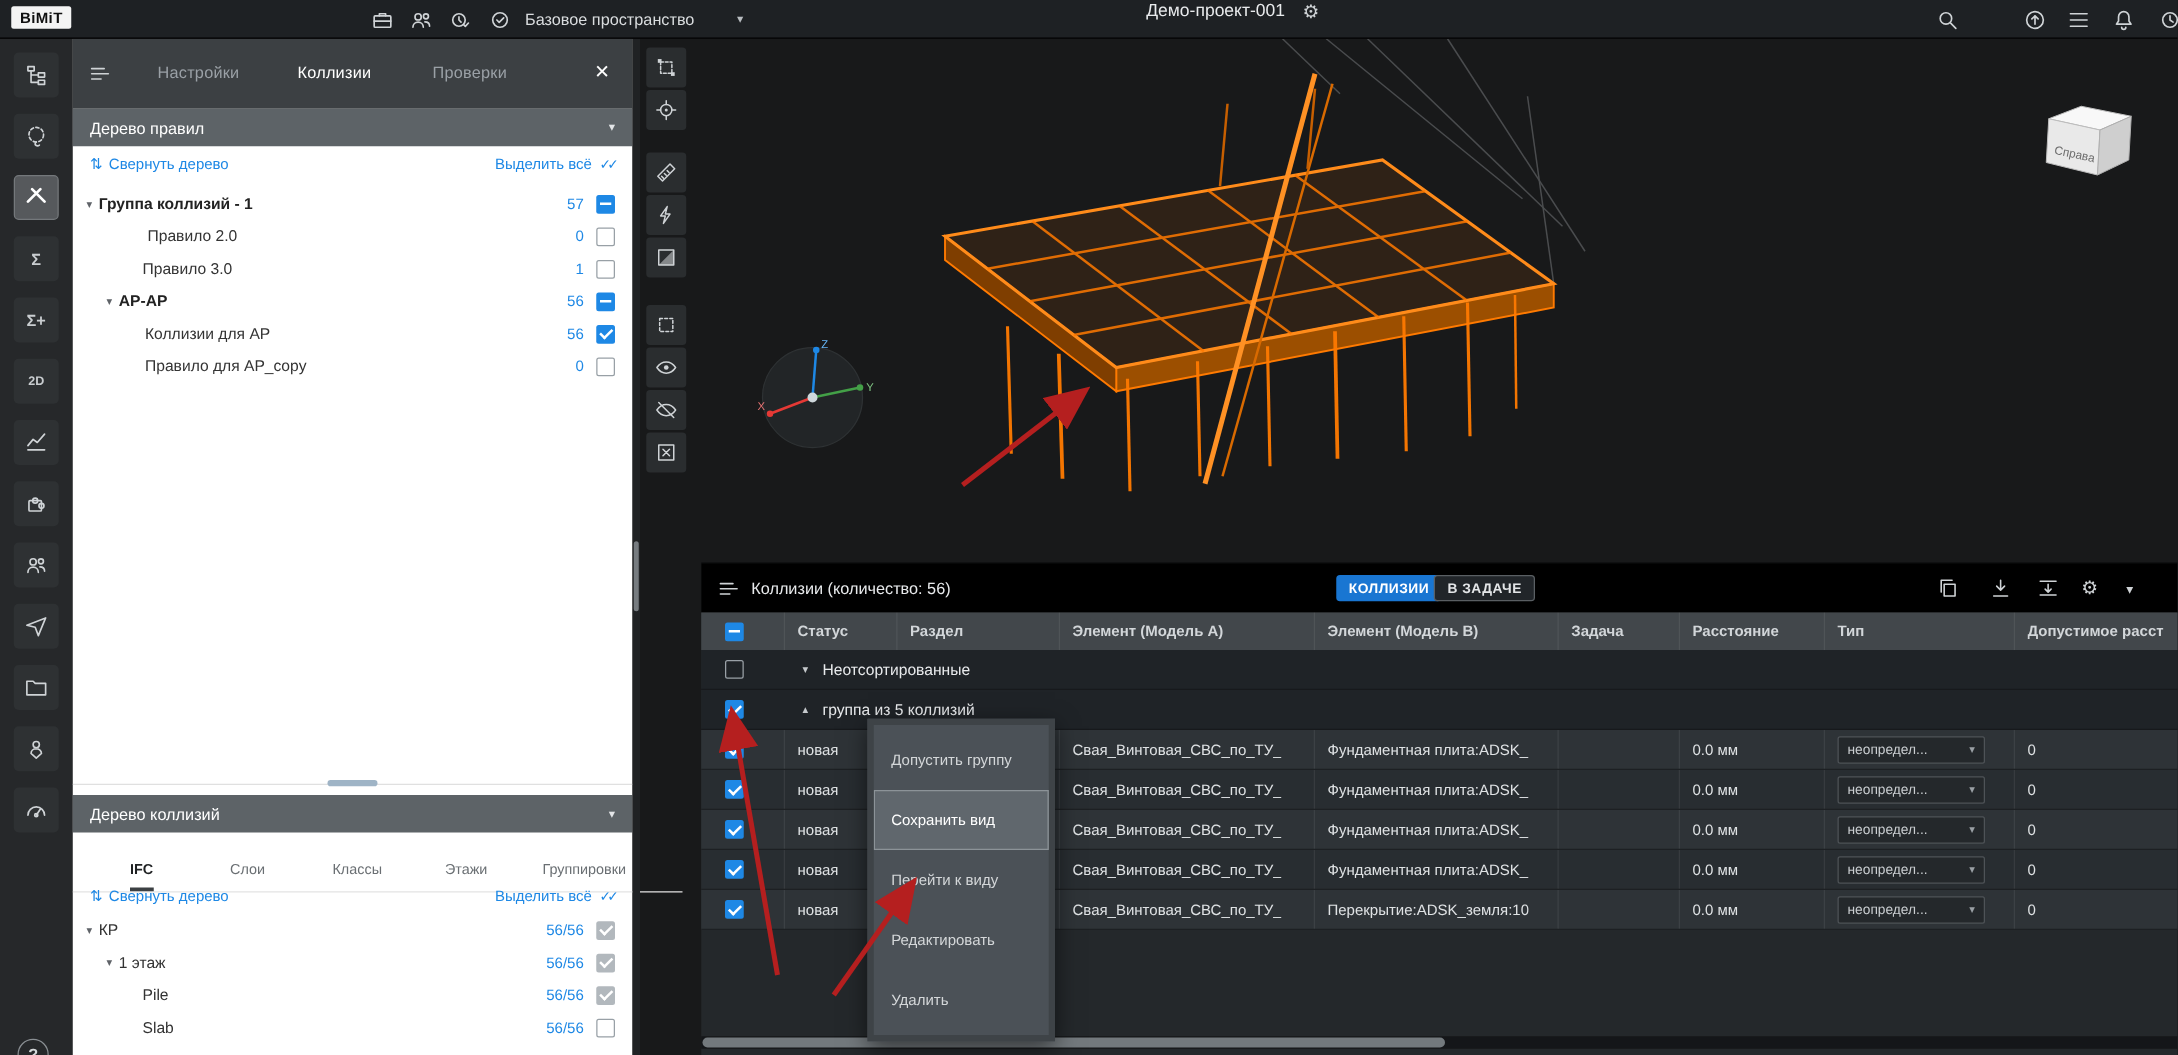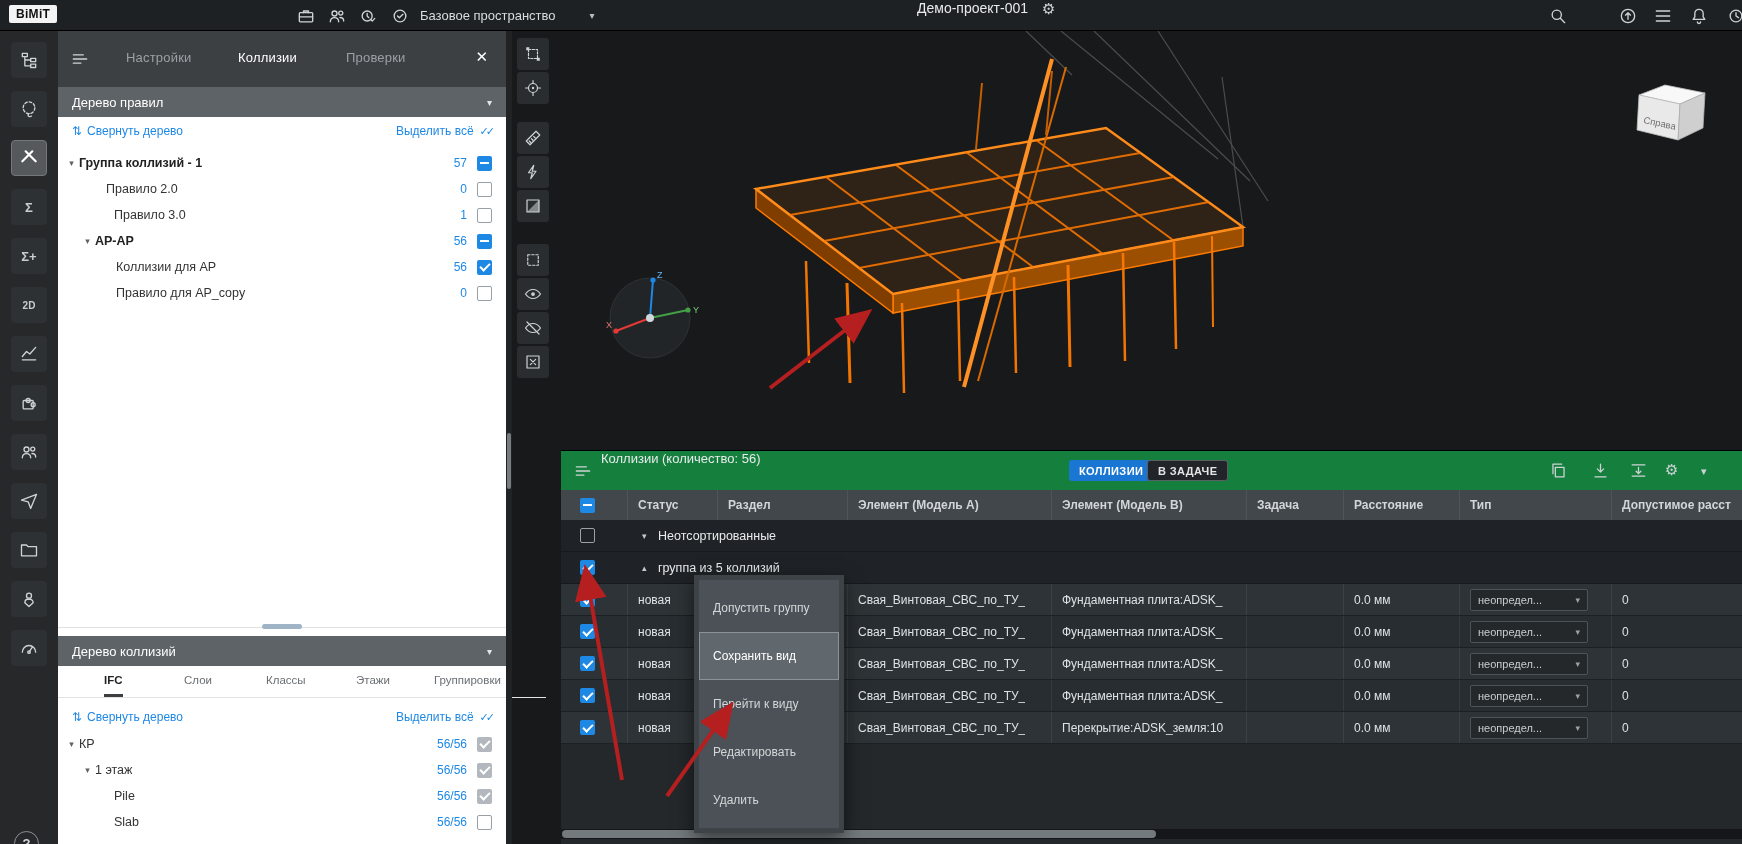--- a/index.html
+++ b/index.html
@@ -43,35 +43,35 @@
   .tlabel.bold{font-weight:700;color:#222;}
   .tcount{margin-left:auto;color:#1e88e5;font-size:12px;margin-right:10px;}
   .cb{width:15px;height:15px;border-radius:2px;position:relative;display:inline-block;flex:none;cursor:pointer;}
   .cb.blue{background:#1e88e5;}
   .cb.gray{background:#b2b8bd;}
   .cb.ind::after{content:"";position:absolute;left:3px;top:6.5px;width:9px;height:2px;background:#fff;}
   .cb.check::after{content:"";position:absolute;left:3px;top:3.5px;width:8px;height:4px;
       border-left:2px solid #fff;border-bottom:2px solid #fff;transform:rotate(-45deg);}
   .cb.light-empty{background:#fff;border:1.5px solid #98a0a6;}
   .cb.dark-empty{background:transparent;border:1.5px solid #9aa1a7;}
-  .subtabs{position:absolute;left:0;width:488px;height:32px;border-bottom:1px solid #e3e3e3;}
+  .subtabs{position:absolute;left:0;width:488px;height:32px;border-bottom:1px solid #e3e3e3;margin-top:16px;}
   .subtab{position:absolute;top:8px;font-size:11.5px;color:#6a6f73;cursor:pointer;padding-bottom:8px;}
   .subtab.active{color:#1f2123;font-weight:700;border-bottom:3px solid #3c4043;}
   .divline{position:absolute;left:0;width:448px;height:1px;background:#e0e0e0;}
   .divhandle{position:absolute;left:204px;width:40px;height:5px;border-radius:3px;background:#9fb4c6;cursor:row-resize;}
   #vscroll{position:absolute;left:506px;top:31px;width:6px;height:813px;background:#202224;z-index:8;}
   #vscroll .thumb{position:absolute;left:1px;top:402px;width:4px;height:56px;background:#777c80;border-radius:2px;cursor:pointer;}
   
   #viewport{position:absolute;left:506px;top:31px;width:1236px;height:813px;background:#18191a;z-index:1;}
   
   .vtool{position:absolute;left:517px;width:32px;height:32px;background:#2a2d2f;border-radius:3px;z-index:4;
          display:flex;align-items:center;justify-content:center;cursor:pointer;}
   
   #btm{position:absolute;left:561px;top:450px;width:1181px;height:394px;background:#24282b;z-index:5;border-top:1px solid #000;}
-  .btitle{position:absolute;left:0;top:0;width:1181px;height:39px;background:#15803d;display:flex;}
+  .btitle{position:absolute;left:0;top:0;width:1181px;height:39px;background:#000000;display:flex;align-items:center;}
   .btitle .t{color:#e8eaec;font-size:13px;margin-left:40px;}
   .bbtn{position:absolute;top:9px;height:21px;border-radius:3px;font-size:11px;font-weight:700;letter-spacing:.4px;
         display:flex;align-items:center;padding:0 10px;cursor:pointer;}
   .bbtn.blue{left:508px;background:#1976d2;color:#fff;}
   .bbtn.dark{left:586px;background:#212529;color:#e3e5e7;border:1px solid #5a5f63;}
   .btic{position:absolute;top:10px;width:20px;height:20px;cursor:pointer;}
   .thead{position:absolute;left:0;top:39px;width:1181px;height:30px;background:#42474b;display:flex;align-items:center;
          font-size:12px;color:#d2d6d9;font-weight:600;}
   .cell{height:100%;display:flex;align-items:center;padding-left:10px;border-right:1px solid rgba(255,255,255,.07);overflow:hidden;}
   .col-cb{width:67px;}.col-status{width:90px;}.col-section{width:130px;}.col-a{width:204px;}.col-b{width:195px;}
@@ -387,21 +387,21 @@
       <a class="bluelink" style="margin-left:auto">Выделить всё</a>
       <span class="dcheck">✓✓</span>
     </div>
 
     <div class="trow" style="top:119px;padding-left:6px">
       <span class="tarrow">▾</span>
       <span class="tlabel bold">Группа коллизий - 1</span>
       <span class="tcount">57</span>
       <span class="cb blue ind"></span>
     </div>
-    <div class="trow" style="top:145px;padding-left:48px">
+    <div class="trow" style="top:145px;padding-left:60px">
       <span class="tlabel">Правило 2.0</span>
       <span class="tcount">0</span>
       <span class="cb light-empty"></span>
     </div>
     <div class="trow" style="top:171px;padding-left:56px">
       <span class="tlabel">Правило 3.0</span>
       <span class="tcount">1</span>
       <span class="cb light-empty"></span>
     </div>
     <div class="trow" style="top:197px;padding-left:22px">

